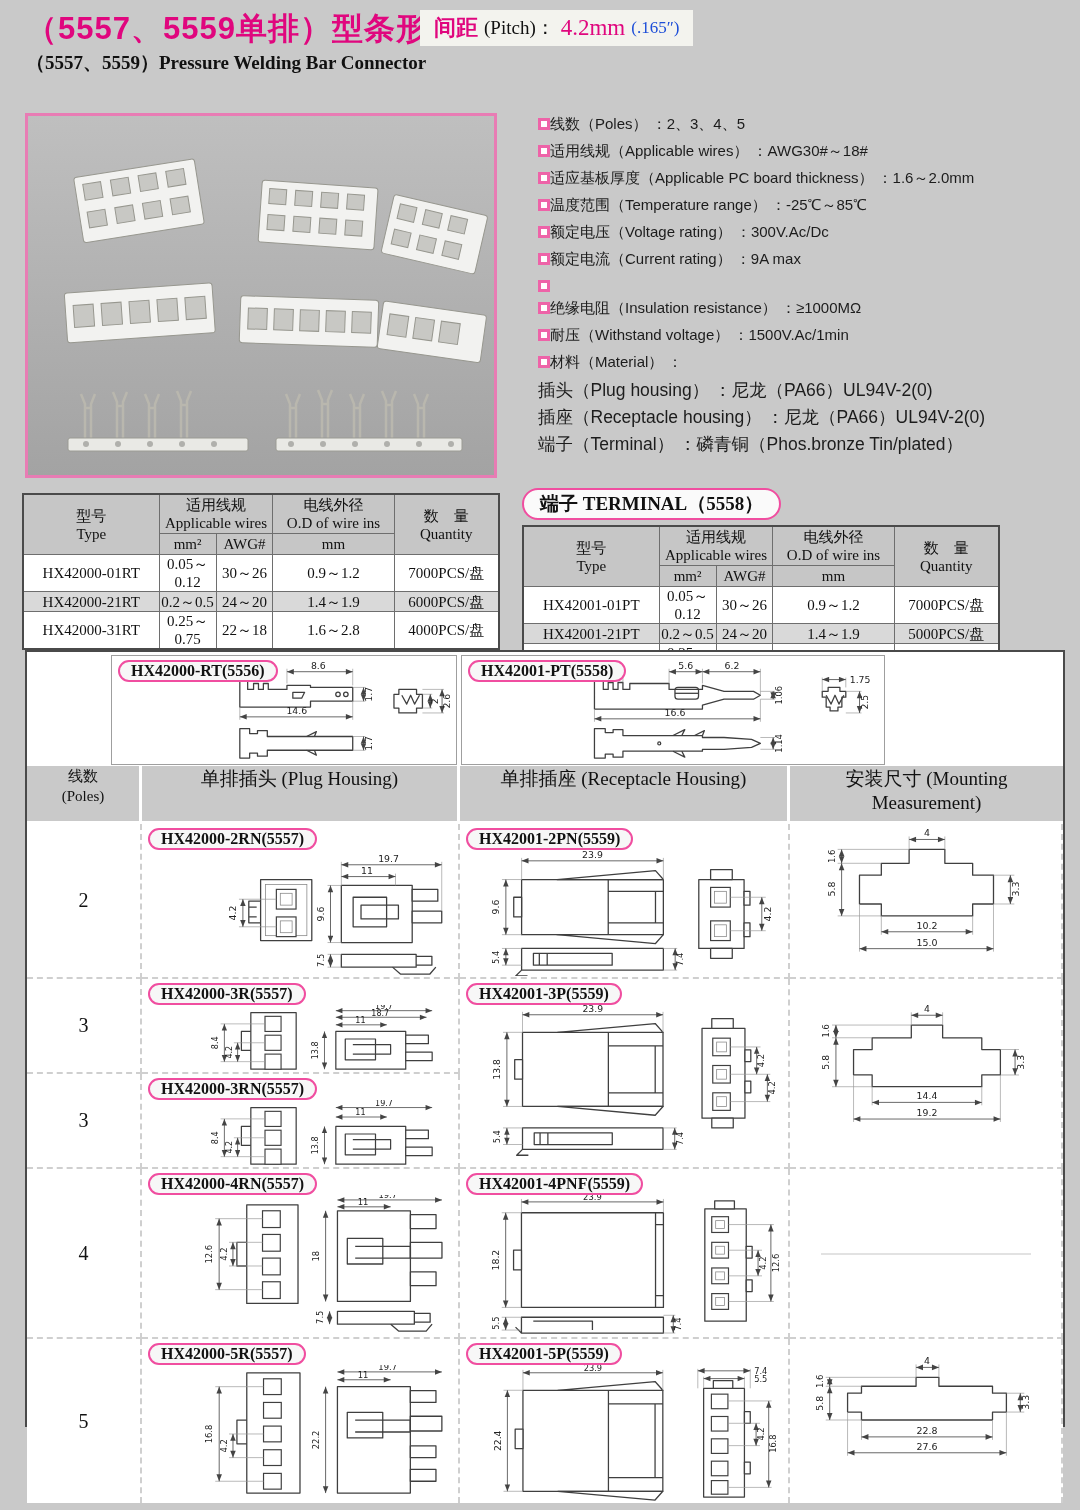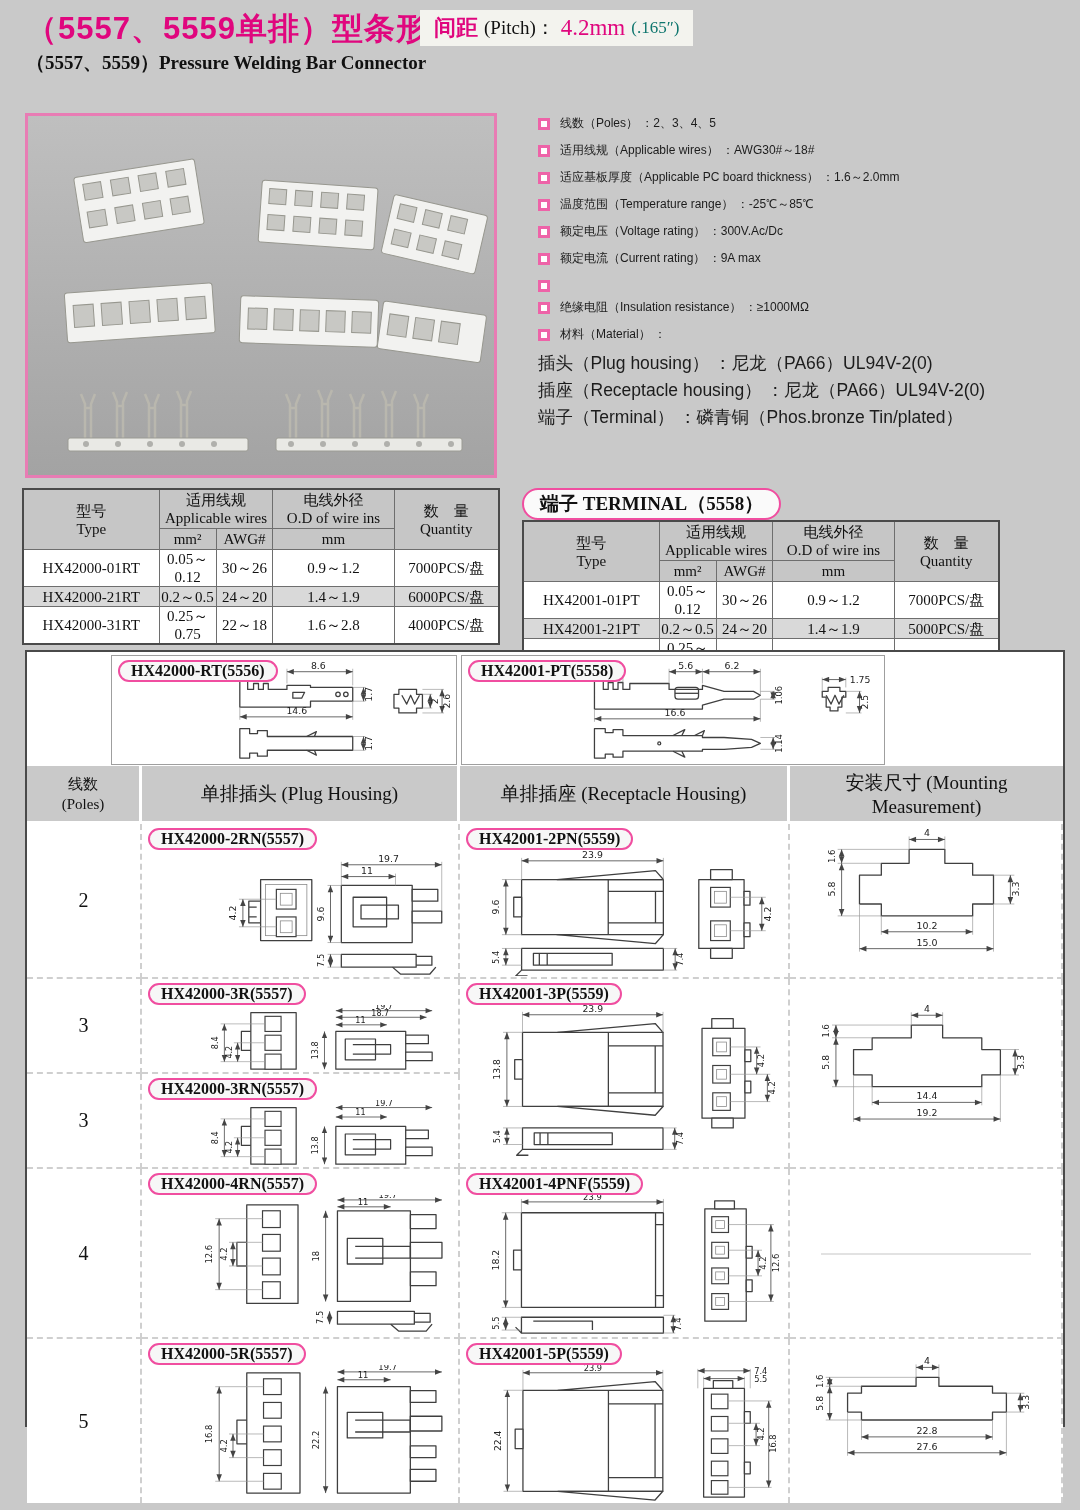--- a/index.html
+++ b/index.html
@@ -2,49 +2,49 @@
 <html><head>
 <meta charset="utf-8">
 <style>
 html,body{margin:0;padding:0}
 .page{position:relative;width:1080px;height:1510px;background:#c9c9c9;font-family:"Liberation Sans",sans-serif;overflow:hidden}
 .title{position:absolute;left:26px;top:8px;font-size:31px;font-weight:bold;color:#e0067e;letter-spacing:1px}
 .pitchbox{position:absolute;left:420px;top:10px;height:36px;background:#f3f3ee;display:flex;align-items:center;padding:0 14px;gap:6px;white-space:nowrap}
 .pt-cn{color:#e0067e;font-weight:bold;font-size:22px}
 .pt-en{color:#111;font-size:19px;font-family:"Liberation Serif",serif}
 .pt-val{color:#e0067e;font-size:23px;font-family:"Liberation Serif",serif}
-.pt-inch{color:#0f766e;font-size:17px;font-family:"Liberation Serif",serif}
+.pt-inch{color:#1d4ed8;font-size:17px;font-family:"Liberation Serif",serif}
 .subtitle{position:absolute;left:26px;top:50px;font-size:19px;font-weight:bold;color:#111;font-family:"Liberation Serif",serif}
 .photo{position:absolute;left:25px;top:113px;width:472px;height:365px;border:3px solid #e87cb4;box-sizing:border-box;background:#b5b5b5}
 .specs{position:absolute;left:538px;top:112px;width:532px}
 .spec-head{display:flex;align-items:center;gap:9px;margin-bottom:10px}
 .sq{width:16px;height:16px;background:#e0067e;box-shadow:inset 0 0 0 2px #f27fba}
 .spec-cn{color:#e0067e;font-weight:bold;font-size:28px;letter-spacing:2px}
 .spec-en{color:#111;font-size:28px;font-family:"Liberation Serif",serif;background:#bdbdbd;padding:0 8px}
-.spec-item{display:flex;gap:10px;margin-bottom:4px;font-size:12px;color:#1c1c1c;line-height:23px}
+.spec-item{display:flex;margin-bottom:4px;font-size:15px;color:#1c1c1c;line-height:23px}
 .bul{flex:0 0 auto;width:6px;height:6px;margin-top:6px;background:#fff;border:3px solid #ee63a8}
 .mat-sub{font-size:17.5px;color:#1c1c1c;line-height:27px}
 .ttwrap{position:absolute;top:488px}
 .ttwrap.l{left:22px}.ttwrap.r{left:522px}
 .tpill{display:inline-block;border:2px solid #f04ea0;border-radius:16px;background:#fafafa;padding:1px 16px;font:bold 19px "Liberation Serif",serif;color:#111;white-space:nowrap}
-.ttab{border-collapse:collapse;width:478px;table-layout:fixed;font-family:"Liberation Serif",serif;color:#111}
+.ttab{border-collapse:collapse;margin-top:5px;width:478px;table-layout:fixed;font-family:"Liberation Serif",serif;color:#111}
 .ttab td{border:1px solid #6e6e6e;text-align:center;padding:0;font-size:15px;line-height:18px}
 .ttab tr.th1 td,.ttab tr.th2 td{background:#c6c6c6}
 .ttab tr.th1 td{height:38px}
 .ttab tr.th2 td{height:20px}
 .ttab tr.dr td{height:19px;background:#fff}
 .ttab tr.dr.alt td{background:#d9d9d9}
 .ttab{border:2px solid #4a4a4a}
 .panel{position:absolute;left:25px;top:650px;width:1040px;height:777px;background:#fff;border:2px solid #4a4a4a;box-sizing:border-box}
 .tbox{position:absolute;top:3px;height:110px;background:#fff;border:1px solid #9f9f9f;box-sizing:border-box}
 .tbox1{left:84px;width:346px}
 .tbox2{left:434px;width:424px}
 .pill{position:absolute;left:6px;top:4px;border:2px solid #f04ea0;border-radius:14px;background:#f7f7f7;padding:0 11px;font:bold 16px "Liberation Serif",serif;color:#111;white-space:nowrap;z-index:2}
 .mtable{position:absolute;left:0;top:114px;width:1036px;display:grid;grid-template-columns:115px 318px 330px 273px;grid-template-rows:58px 155px 95px 95px 170px 164px}
-.hc{background:#c9c9c9;border-right:3px solid #fff;border-bottom:3px solid #fff;display:flex;align-items:center;justify-content:center;text-align:center;font-family:"Liberation Serif",serif;font-size:19px;color:#111}
+.hc{background:#c9c9c9;border-right:3px solid #fff;border-bottom:3px solid #fff;display:flex;align-items:flex-start;justify-content:center;text-align:center;font-family:"Liberation Serif",serif;font-size:19px;color:#111}
 .hc.last{border-right:none}
 .hc .two{line-height:20px;font-size:15px}
 .pc{border-right:2px dashed #cfcfcf;border-bottom:2px dashed #cfcfcf;display:flex;align-items:center;justify-content:center;font:20px "Liberation Serif",serif;color:#111;background:#fff}
 .dc{position:relative;border-right:2px dashed #cfcfcf;border-bottom:2px dashed #cfcfcf;background:#fff;padding-top:26px;box-sizing:border-box}
 .dc.nopill{padding-top:2px;display:flex;align-items:center;justify-content:center}
 .dc.lastrow,.pc.lastrow{border-bottom:none}
 .span2{grid-row:span 2}
 .dash{width:210px;border-top:2px solid #e2e2e2}
 svg .ln{fill:none;stroke:#3f3f3f;stroke-width:1.3;stroke-linejoin:round}
 svg .lnf{fill:#fff;stroke:#3f3f3f;stroke-width:1.3;stroke-linejoin:round}
@@ -200,20 +200,24 @@
       </div>
     <div class="spec-item">
         <span class="bul"></span>
       </div>
     <div class="spec-item">
         <span class="bul"></span>
         <span>绝缘电阻（Insulation resistance） ：≥1000MΩ</span>
       </div>
     <div class="spec-item">
         <span class="bul"></span>
+        <span>耐压（Withstand voltage） ：1500V.Ac/1min</span>
+      </div>
+    <div class="spec-item">
+        <span class="bul"></span>
         <span>材料（Material） ：</span>
       </div>
     <div class="mat-sub">插头（Plug housing） ：尼龙（PA66）UL94V-2(0)</div>
     <div class="mat-sub">插座（Receptacle housing） ：尼龙（PA66）UL94V-2(0)</div>
     <div class="mat-sub">端子（Terminal） ：磷青铜（Phos.bronze Tin/plated）</div>
   </div>
 
   <div class="ttwrap l">
     <table class="ttab">
       <tbody>

